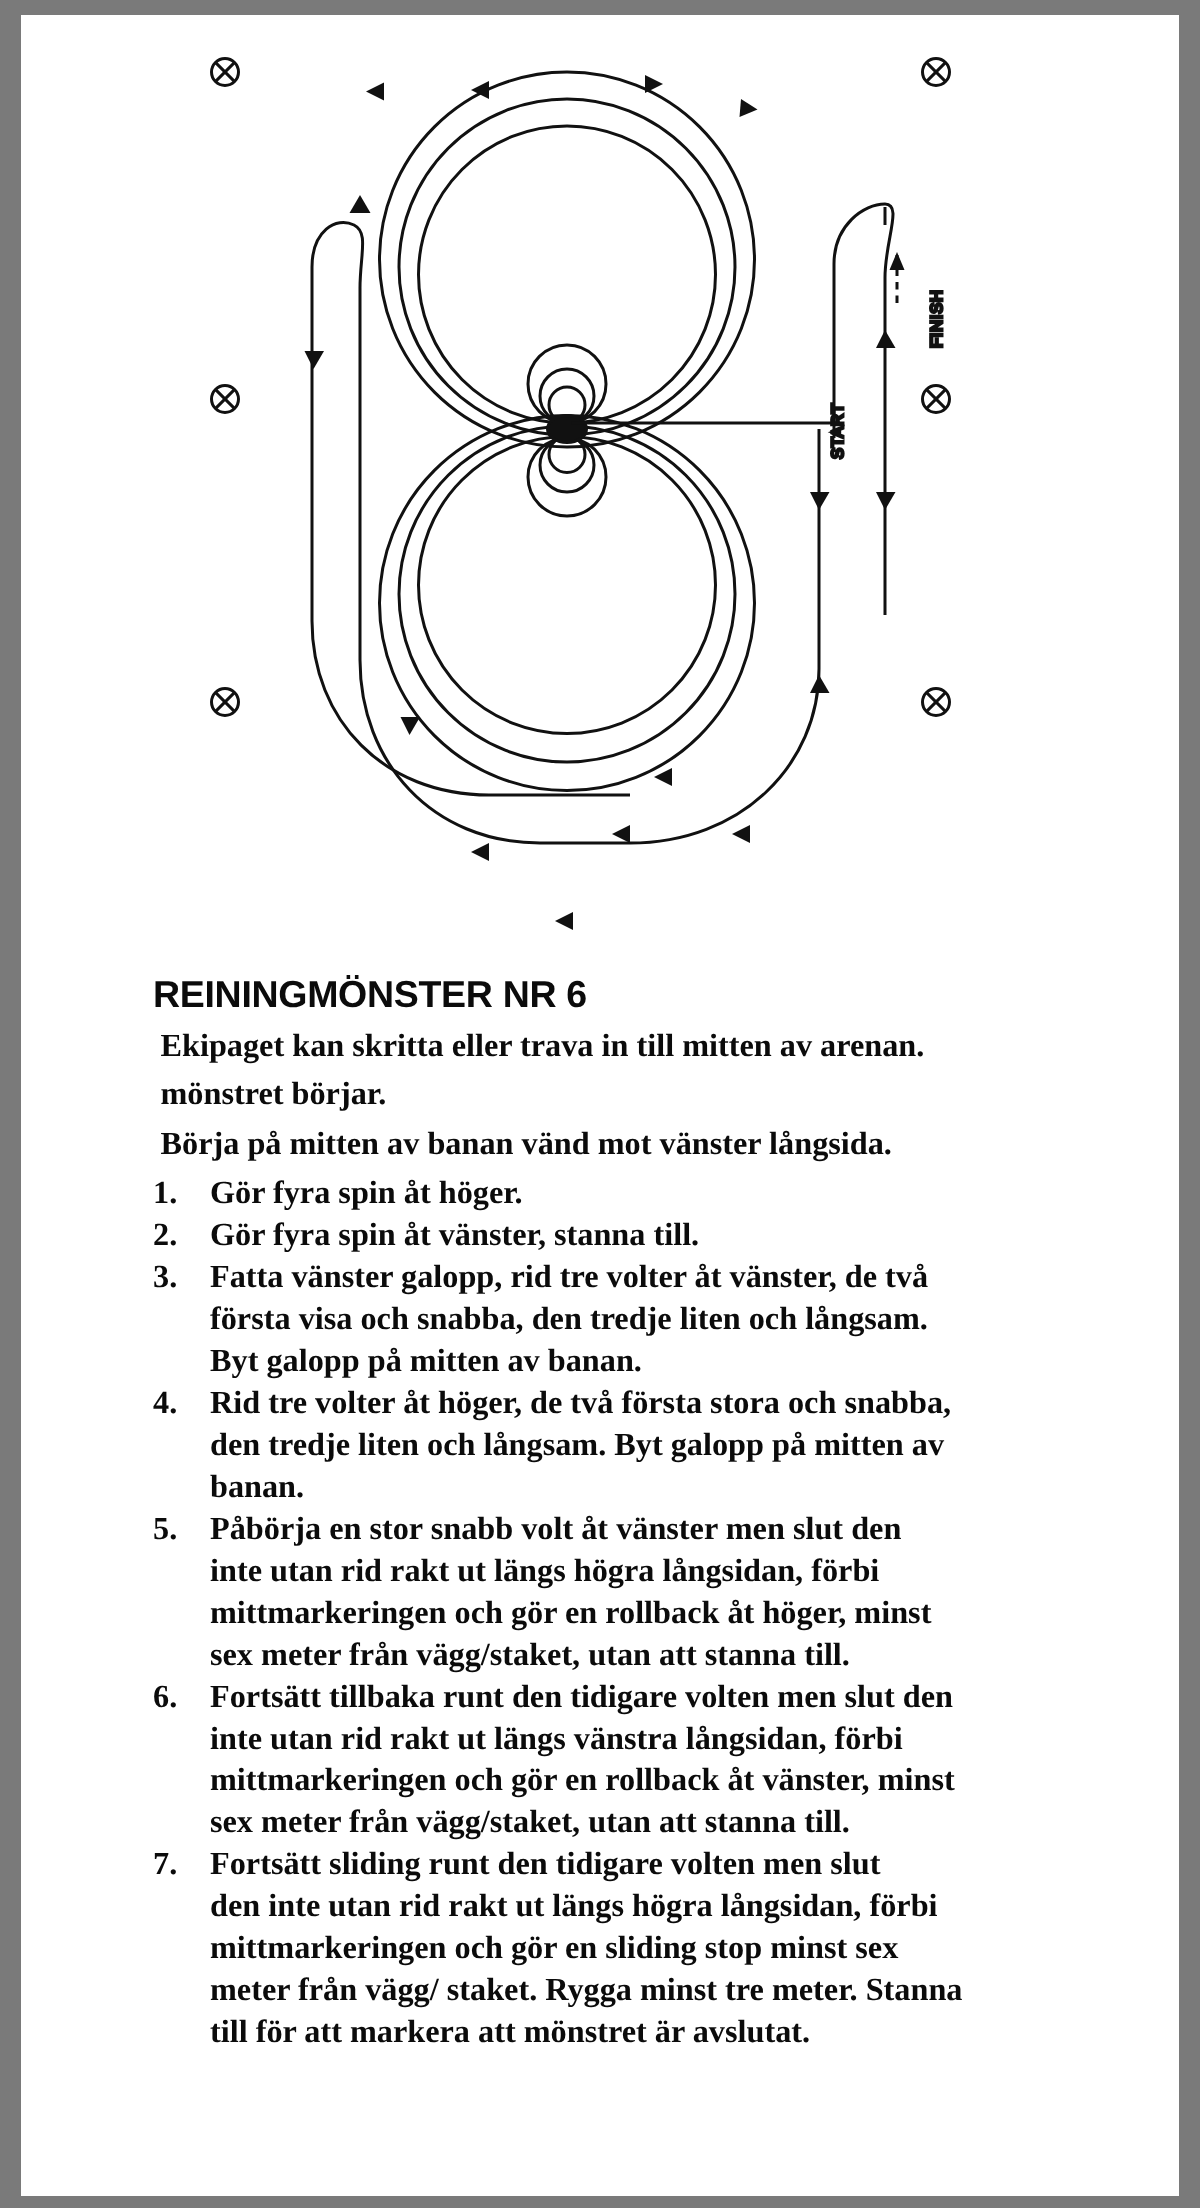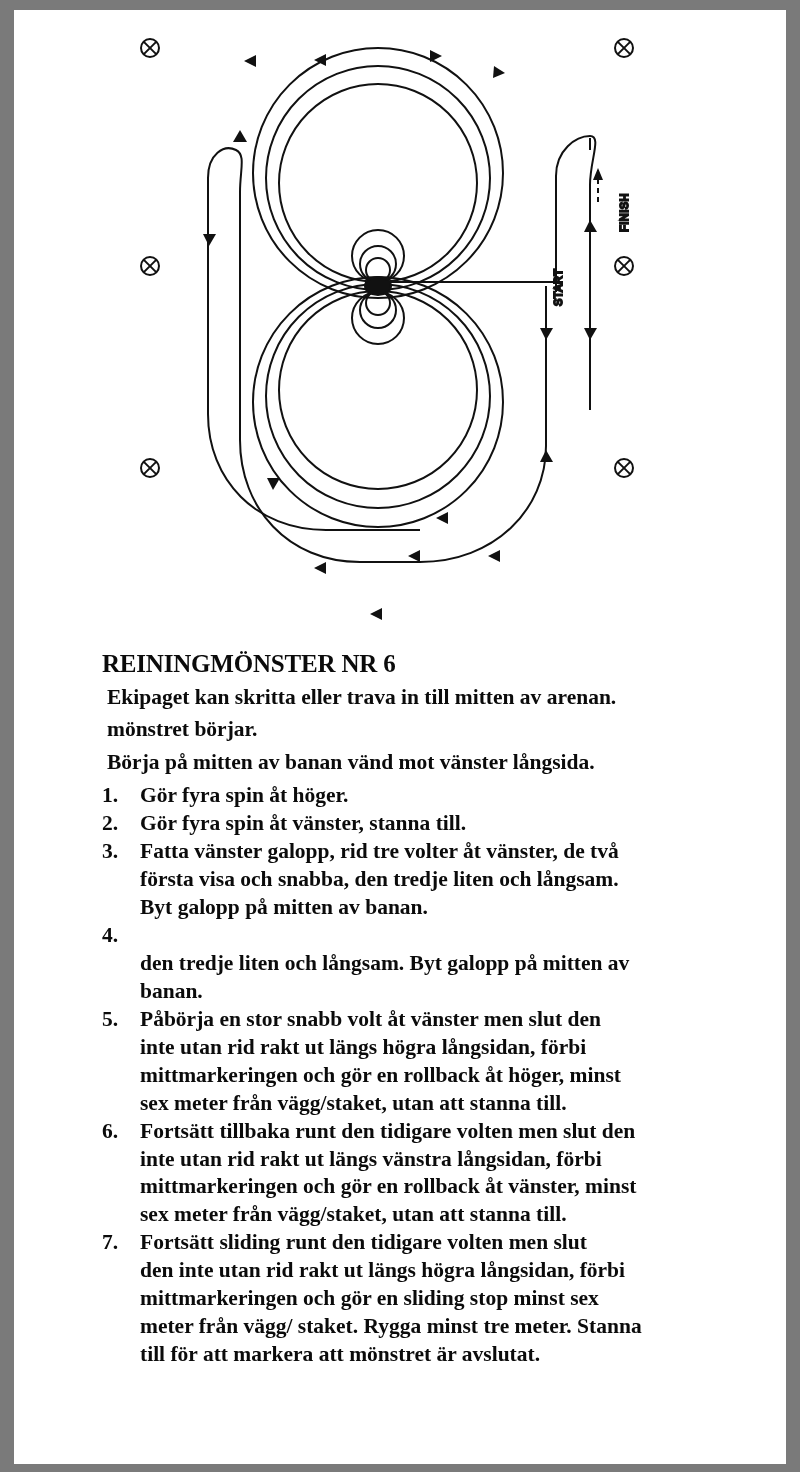--- a/index.html
+++ b/index.html
@@ -45,21 +45,21 @@
     letter-spacing: 0.5px;
     fill: #111;
   }
   
   #textblock {
     position: relative;
     padding: 0 36px 0 88px;
     color: #0b0b0b;
   }
   h1#title {
-    font-family: Liberation Serif, serif;
+    font-family: Liberation Sans, sans-serif;
     font-size: 25px;
     font-weight: bold;
     letter-spacing: -0.2px;
     margin: 0 0 6px 0;
     line-height: 1.1;
   }
   .intro {
     font-size: 21.5px;
     line-height: 1.30;
     margin: 5px;
@@ -243,21 +243,21 @@
           <span>Gör fyra spin åt vänster, stanna till.</span>
         </li>
         <li>
           <span class="num">3.</span>
           <span>Fatta vänster galopp, rid tre volter åt vänster, de två</span><br>
           <span>första visa och snabba, den tredje liten och långsam.</span><br>
           <span>Byt galopp på mitten av banan.</span>
         </li>
         <li>
           <span class="num">4.</span>
-          <br>
+          <span>Rid tre volter åt höger, de två första stora och snabba,</span><br>
           <span>den tredje liten och långsam. Byt galopp på mitten av</span><br>
           <span>banan.</span>
         </li>
         <li>
           <span class="num">5.</span>
           <span>Påbörja en stor snabb volt åt vänster men slut den</span><br>
           <span>inte utan rid rakt ut längs högra långsidan, förbi</span><br>
           <span>mittmarkeringen och gör en rollback åt höger, minst</span><br>
           <span>sex meter från vägg/staket, utan att stanna till.</span>
         </li>

